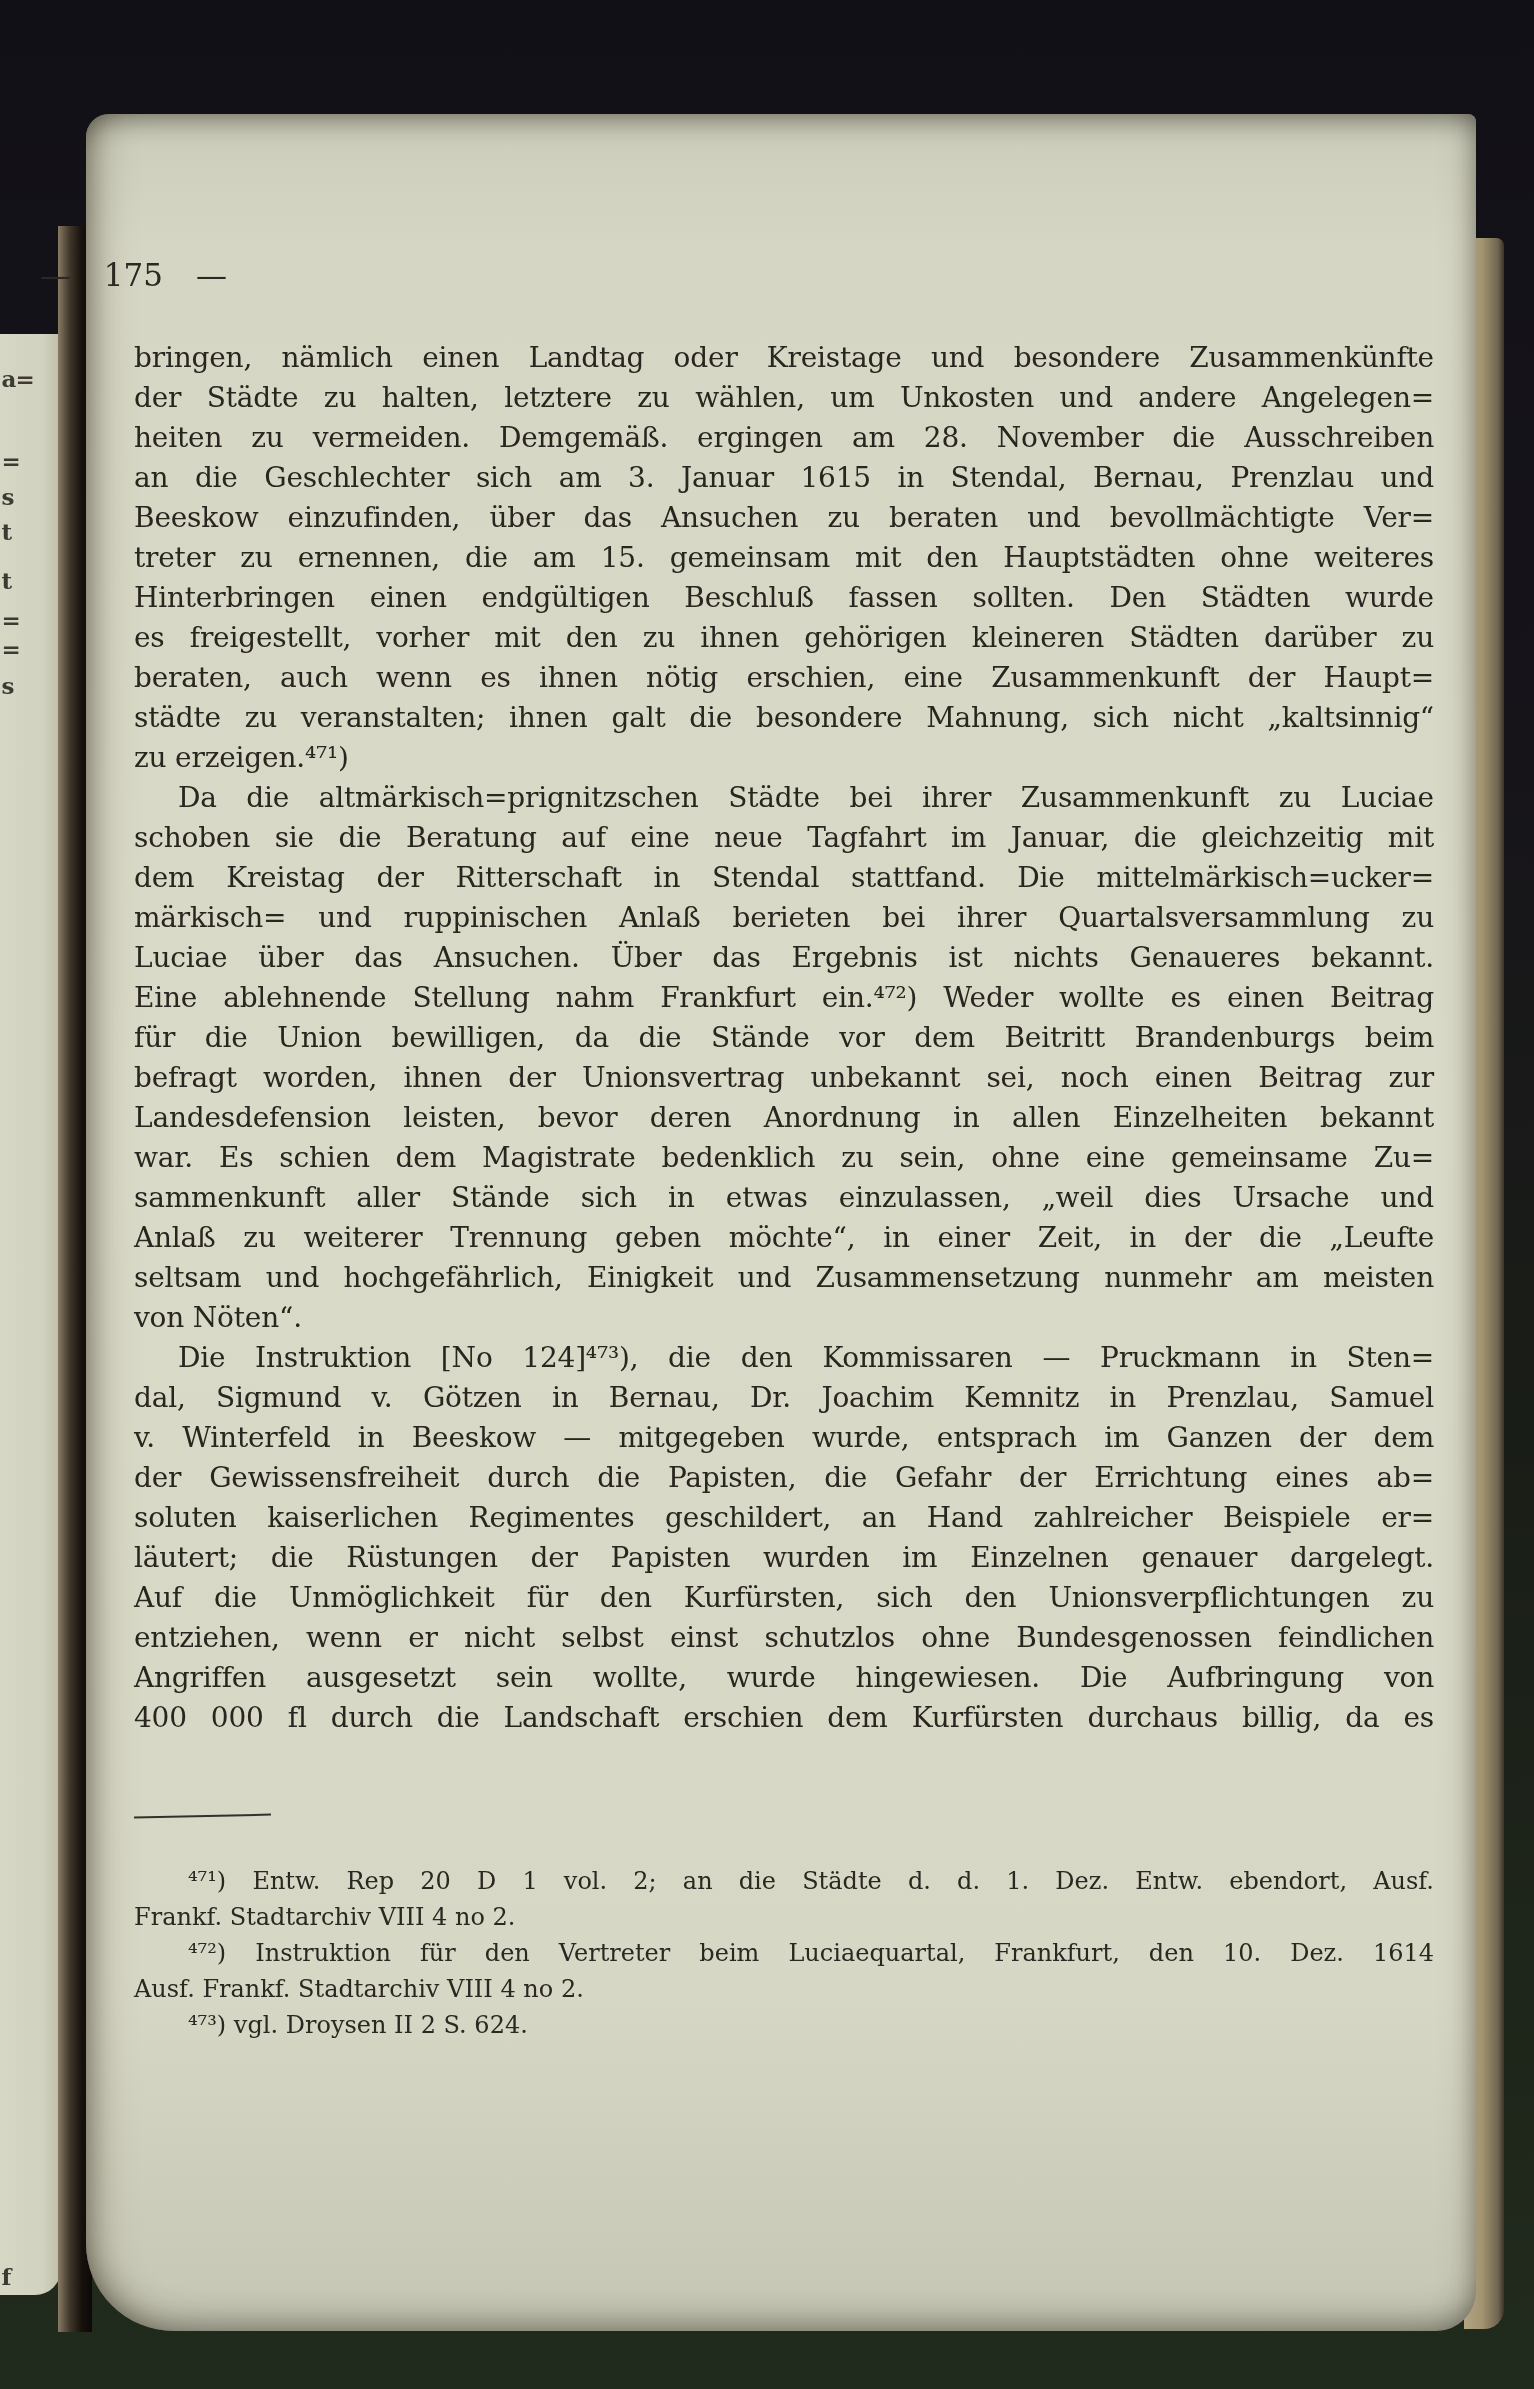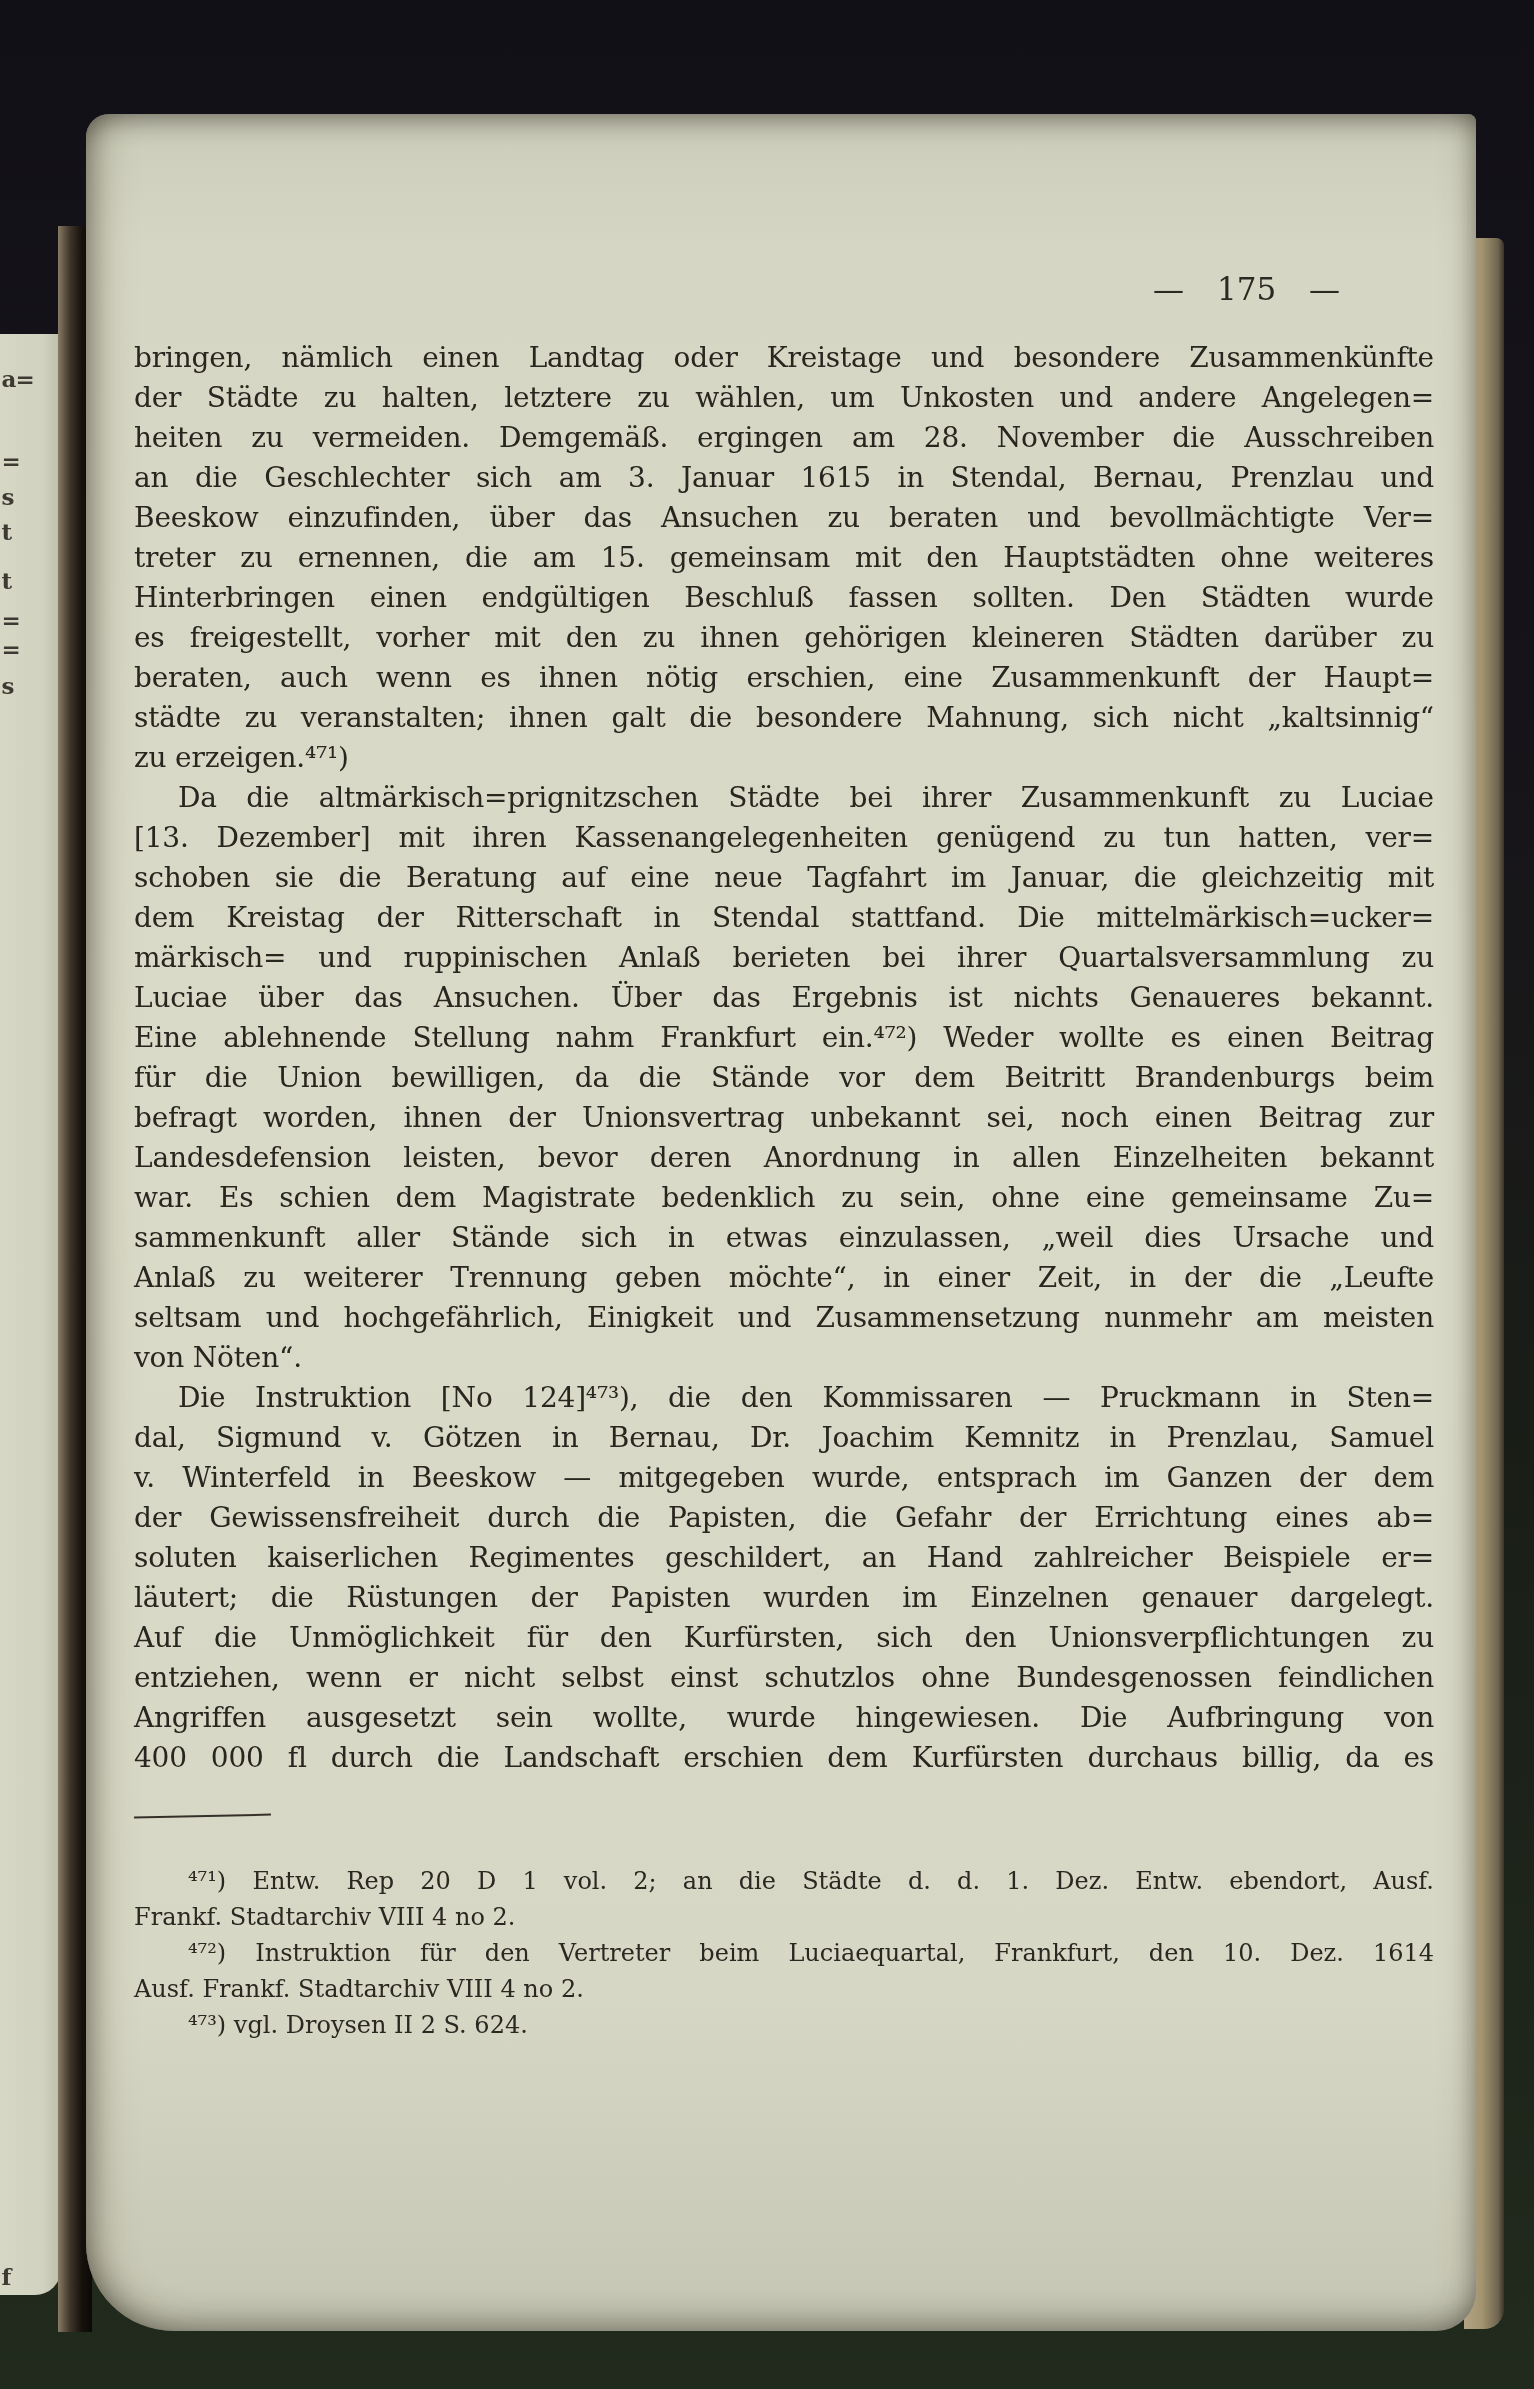--- a/index.html
+++ b/index.html
@@ -34,22 +34,22 @@
     position:absolute;left:86px;top:114px;width:1390px;height:2217px;
     background:linear-gradient(180deg,#cbccba 0%,#d6d6c4 6%,#dadac8 45%,#d7d7c5 85%,#c6c6b4 100%);
     border-radius:23px 7.7px 40px 88px;
     box-shadow:
       inset 0 17px 29px -14px rgba(20,15,10,.45),
       inset 28px 0 42px -23px rgba(70,60,40,.55),
       inset -20px 0 35px -20px rgba(60,55,40,.40),
       inset 0 -21.5px 37px -18.4px rgba(25,25,15,.45);
   }
   .header{
-    position:absolute;left:48px;top:157px;width:1300px;
-    text-align:right;transform:translateX(-94px);
+    position:absolute;left:48px;top:143px;width:1300px;
+    text-align:left;transform:translateX(-94px);
     font-size:31px;color:#2c2923;word-spacing:23px;
   }
   .textcol{position:absolute;left:48px;top:224px;width:1300px;color:#29251f;}
   .bline{
     font-size:28px;line-height:40px;height:40px;white-space:nowrap;
     text-align:justify;text-align-last:justify;letter-spacing:-0.2px;
   }
   .bline.l{text-align:left;text-align-last:left;}
   .bline.ind{text-indent:44px;}
   .fn-rule{
@@ -97,21 +97,20 @@
       <div class="bline">treter zu ernennen, die am 15. gemeinsam mit den Hauptstädten ohne weiteres</div>
       <div class="bline">Hinterbringen einen endgültigen Beschluß fassen sollten.  Den Städten wurde</div>
       <div class="bline">es freigestellt, vorher mit den zu ihnen gehörigen kleineren Städten darüber zu</div>
       <div class="bline">beraten, auch wenn es ihnen nötig erschien, eine Zusammenkunft der Haupt=</div>
       <div class="bline">städte zu veranstalten; ihnen galt die besondere Mahnung, sich nicht „kaltsinnig“</div>
       <div class="bline l">zu erzeigen.⁴⁷¹)</div>
     </div>
 
     <div>
       <div class="bline ind">Da die altmärkisch=prignitzschen Städte bei ihrer Zusammenkunft zu Luciae</div>
-      <div class="bline">[13. Dezember] mit ihren Kassenangelegenheiten genügend zu tun hatten, ver=</div>
       <div class="bline">schoben sie die Beratung auf eine neue Tagfahrt im Januar, die gleichzeitig mit</div>
       <div class="bline">dem Kreistag der Ritterschaft in Stendal stattfand.  Die mittelmärkisch=ucker=</div>
       <div class="bline">märkisch= und ruppinischen Anlaß berieten bei ihrer Quartalsversammlung zu</div>
       <div class="bline">Luciae über das Ansuchen.  Über das Ergebnis ist nichts Genaueres bekannt.</div>
       <div class="bline">Eine ablehnende Stellung nahm Frankfurt ein.⁴⁷²)  Weder wollte es einen Beitrag</div>
       <div class="bline">für die Union bewilligen, da die Stände vor dem Beitritt Brandenburgs beim</div>
       <div class="bline">befragt worden, ihnen der Unionsvertrag unbekannt sei, noch einen Beitrag zur</div>
       <div class="bline">Landesdefension leisten, bevor deren Anordnung in allen Einzelheiten bekannt</div>
       <div class="bline">war.  Es schien dem Magistrate bedenklich zu sein, ohne eine gemeinsame Zu=</div>
       <div class="bline">sammenkunft aller Stände sich in etwas einzulassen, „weil dies Ursache und</div>

